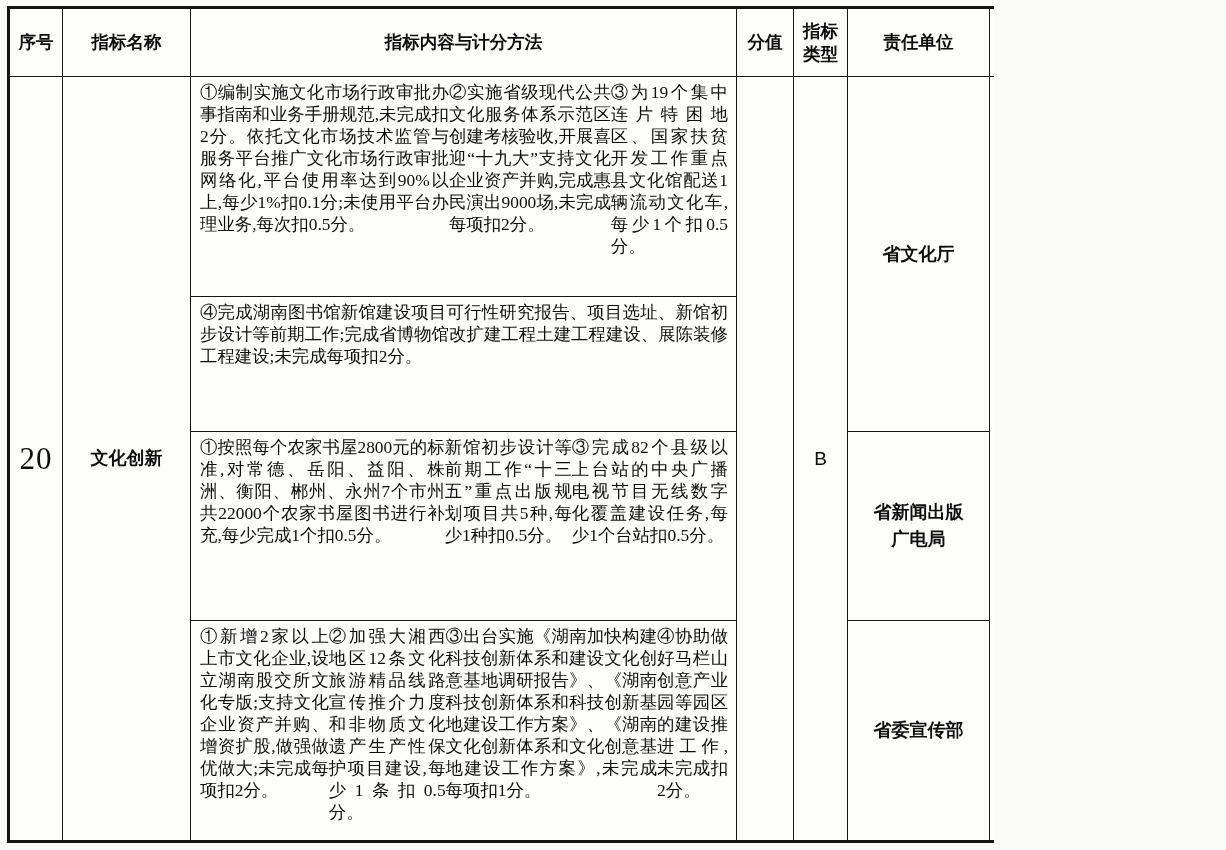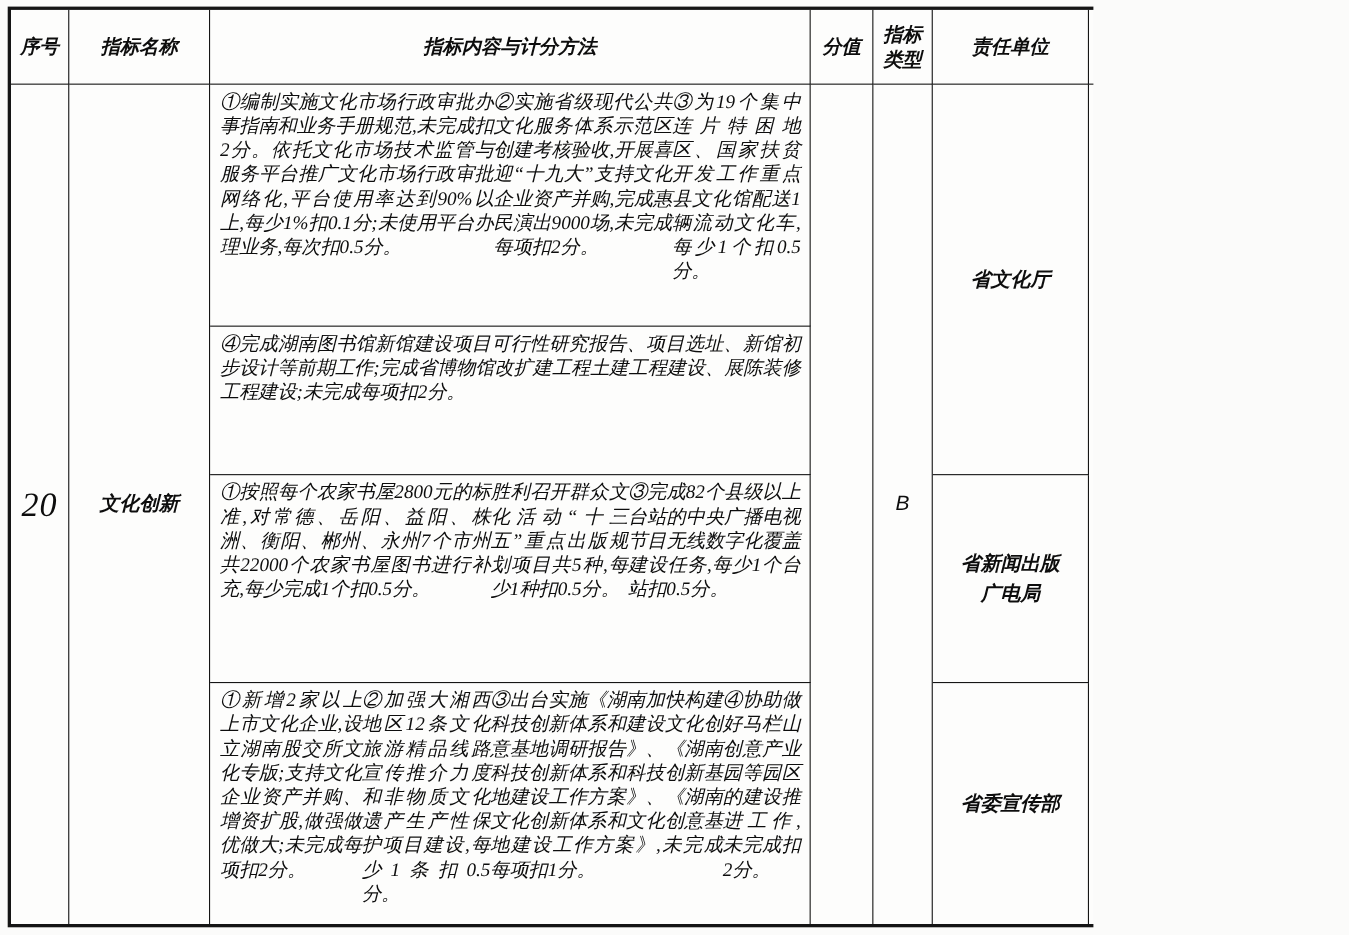--- a/index.html
+++ b/index.html
@@ -2,21 +2,21 @@
 <html><head>
 <meta charset="utf-8">
 <style>
   html, body {
     margin: 0; padding: 0;
     width: 1226px; height: 850px;
     background: #fbfbfa;
     font-family: "Liberation Serif", serif;
     color: #0d0d0d;
   }
-  .sheet { position: relative; width: 994px; height: 850px; overflow: hidden; font-style: italic; }
+  .sheet { position: relative; width: 994px; height: 850px; overflow: hidden; }
 
   .grid {
     position: absolute; left: 7px; top: 6px;
     width: 1213px; height: 837px;
     box-sizing: border-box;
     border: 3px solid #151515;
     display: grid;
     grid-template-columns: 53px 128px 546px 57px 54px 142px 139px 1fr;
     grid-template-rows: 68px 220px 135px 189px 1fr;
     background: #fdfdfc;
@@ -108,21 +108,21 @@
       <p class="item">②实施省级现代公共文化服务体系示范区创建考核验收,开展喜迎“十九大”支持文化企业资产并购,完成惠民演出9000场,未完成每项扣2分。</p>
       <p class="item">③为19个集中连片特困地区、国家扶贫开发工作重点县文化馆配送1辆流动文化车,每少1个扣0.5分。</p>
     </div>
 
     <div class="cell content-cell" style="grid-row:3; grid-column:3;">
       <p class="item">④完成湖南图书馆新馆建设项目可行性研究报告、项目选址、新馆初步设计等前期工作;完成省博物馆改扩建工程土建工程建设、展陈装修工程建设;未完成每项扣2分。</p>
     </div>
 
     <div class="cell content-cell" style="grid-row:4; grid-column:3;">
       <p class="item">①按照每个农家书屋2800元的标准,对常德、岳阳、益阳、株洲、衡阳、郴州、永州7个市州共22000个农家书屋图书进行补充,每少完成1个扣0.5分。</p>
-      <p class="item">胜利召开群众文化活动“十三五”重点出版规划项目共5种,每少1种扣0.5分。</p>
+      <p class="item">新馆初步设计等前期工作“十三五”重点出版规划项目共5种,每少1种扣0.5分。</p>
       <p class="item">③完成82个县级以上台站的中央广播电视节目无线数字化覆盖建设任务,每少1个台站扣0.5分。</p>
     </div>
 
     <div class="cell content-cell no-b" style="grid-row:5; grid-column:3;">
       <p class="item">①新增2家以上上市文化企业,设立湖南股交所文化专版;支持文化企业资产并购、增资扩股,做强做优做大;未完成每项扣2分。</p>
       <p class="item">②加强大湘西地区12条文化旅游精品线路宣传推介力度和非物质文化遗产生产性保护项目建设,每少1条扣0.5分。</p>
       <p class="item">③出台实施《湖南加快构建科技创新体系和建设文化创意基地调研报告》、《湖南科技创新体系和科技创新基地建设工作方案》、《湖南文化创新体系和文化创意基地建设工作方案》,未完成每项扣1分。</p>
       <p class="item">④协助做好马栏山创意产业园等园区的建设推进工作,未完成扣2分。</p>
     </div>
 

